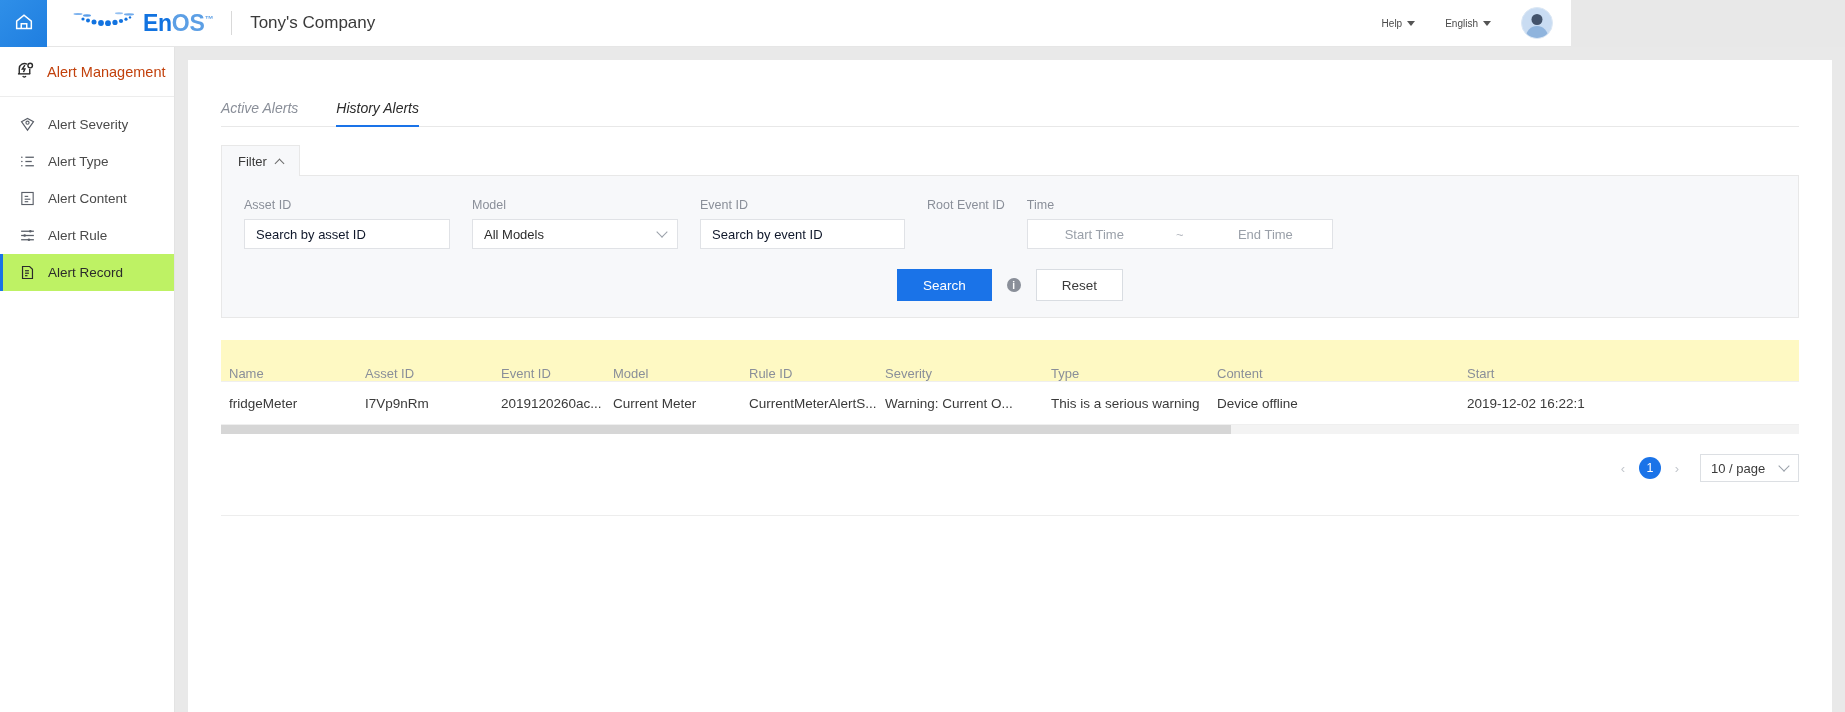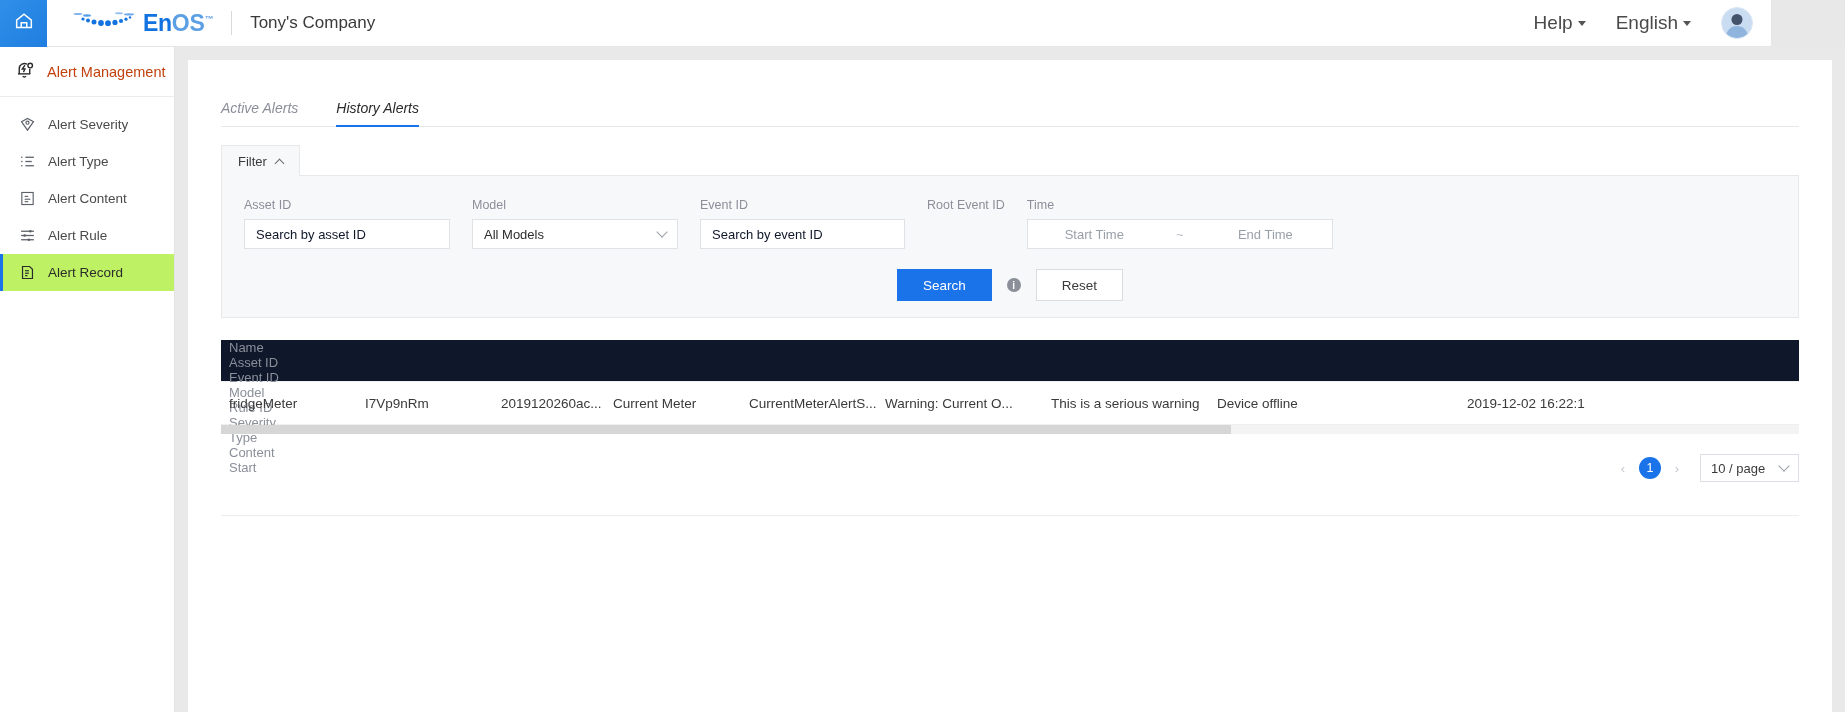--- a/index.html
+++ b/index.html
@@ -7,24 +7,24 @@
     margin: 0; padding: 0;
     width: 1845px; height: 712px;
     background: #e8e8e8;
     font-family: "Liberation Sans", sans-serif;
     overflow: hidden;
   }
 
   
   .topbar {
     position: absolute; top: 0; left: 0;
-    width: 1771px; height: 47px;
+    width: 1571px; height: 47px;
     background: #ffffff;
     border-bottom: 1px solid #e6e6e6;
-    display: flex; align-items: center;
+    display: flex; 
   }
   .home-btn {
     width: 47px; height: 47px;
     background: linear-gradient(135deg, #2f8fe8 0%, #1f7ee0 100%);
     display: flex; align-items: center; justify-content: center;
     cursor: pointer;
   }
   .brand {
     display: flex; align-items: center;
     margin-left: 26px;
@@ -42,21 +42,21 @@
     margin: 0 18px;
   }
   .company {
     font-size: 17px; color: #3a3a3a;
   }
   .top-right {
     margin-left: auto; display: flex; align-items: center;
     padding-right: 18px;
   }
   .top-link {
-    font-size: 19px; color: #4a4a4a; margin-right: 30px;
+    font-size: 10px; color: #4a4a4a; margin-right: 30px;
     cursor: pointer; display: flex; align-items: center;
   }
   .caret {
     display: inline-block; margin-left: 5px;
     border-left: 4px solid transparent;
     border-right: 4px solid transparent;
     border-top: 5px solid #555;
   }
   .avatar {
     width: 32px; height: 32px; border-radius: 50%;
@@ -214,24 +214,23 @@
     background: #ffffff; color: #3a3a3a;
     border: 1px solid #d9dde2;
     font-size: 13.5px; height: 32px;
     display: flex; align-items: center; justify-content: center;
     padding: 0 25px; cursor: pointer;
   }
 
   
   .table-wrap { margin: 22px 0 0 33px; width: 1578px; }
   .thead {
-    background: #0f172a;
-    height: 42px; display: flex; align-items: flex-start;
+    background: #fef9c3;
+    height: 42px; display: flex; align-items: flex-end;
     border-bottom: 1px solid #efefef;
-    flex-direction: column;
   }
   .th {
     font-size: 13px; color: #8a8f99;
     padding-left: 8px;
   }
   .tbody-row {
     height: 43px; display: flex; align-items: center;
     background: #ffffff;
     border-bottom: 1px solid #efefef;
   }

